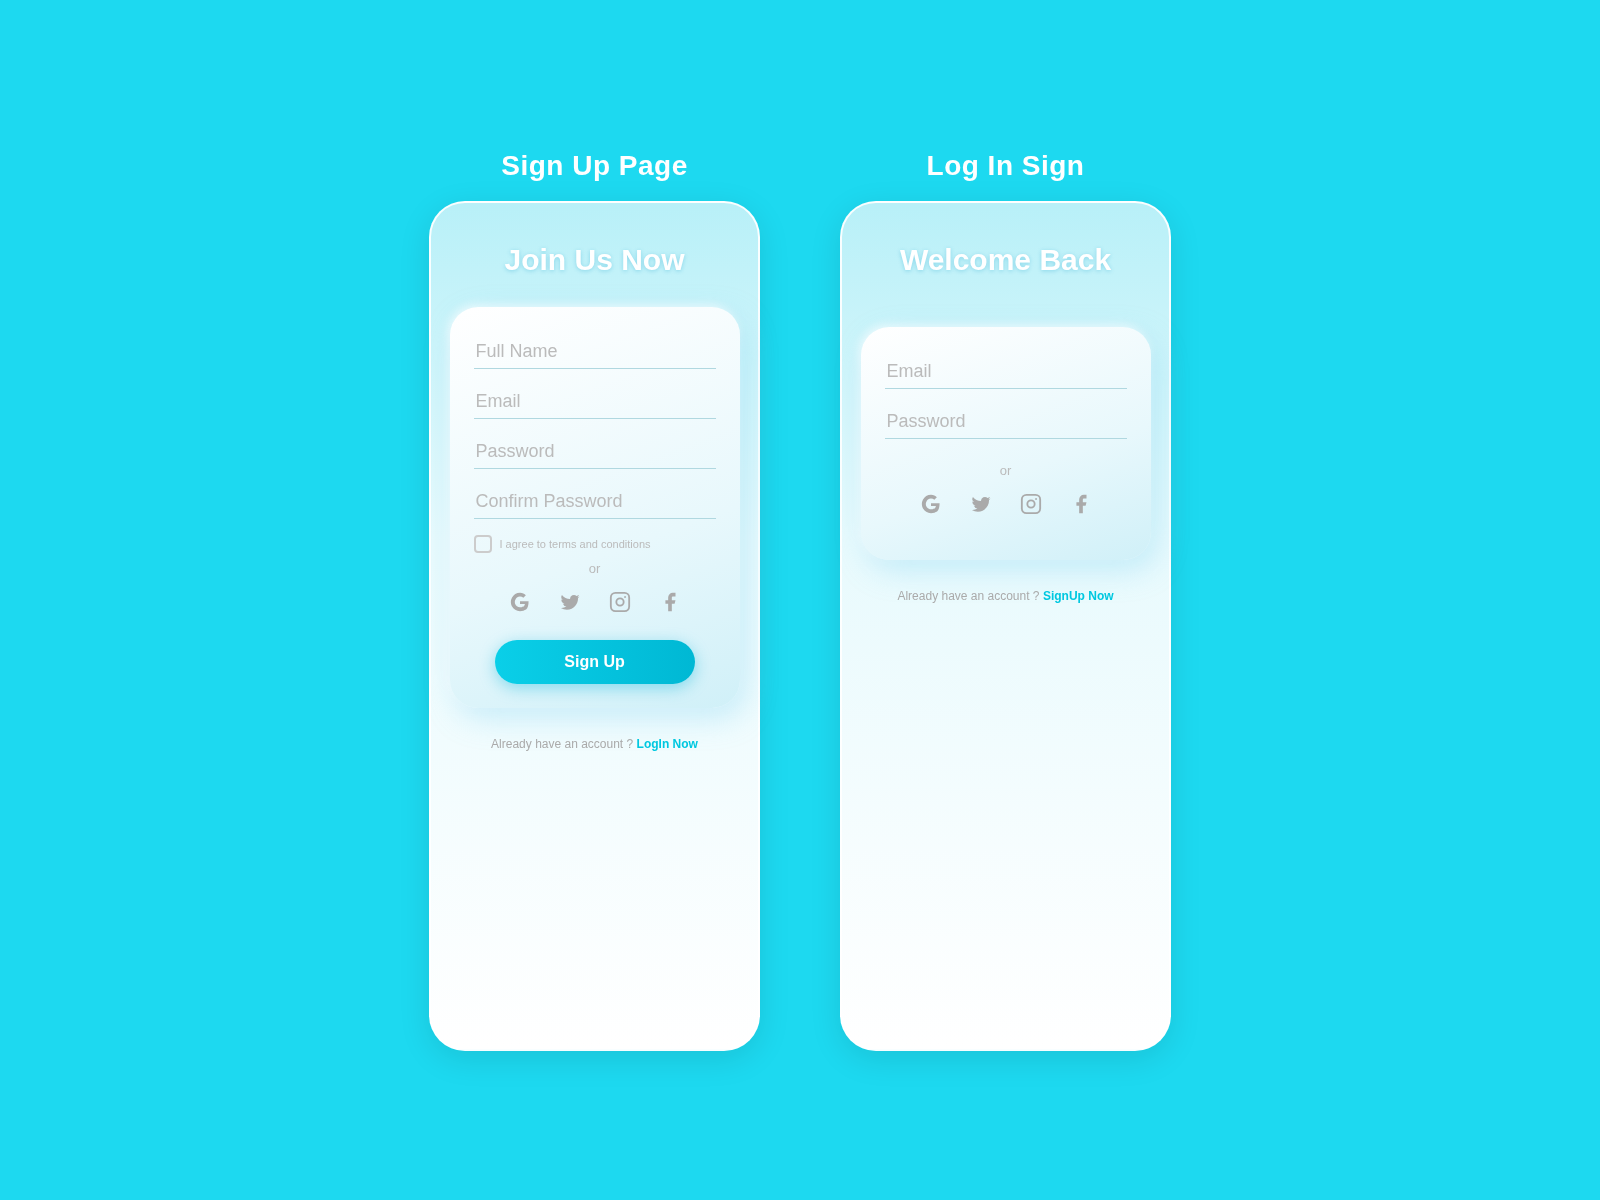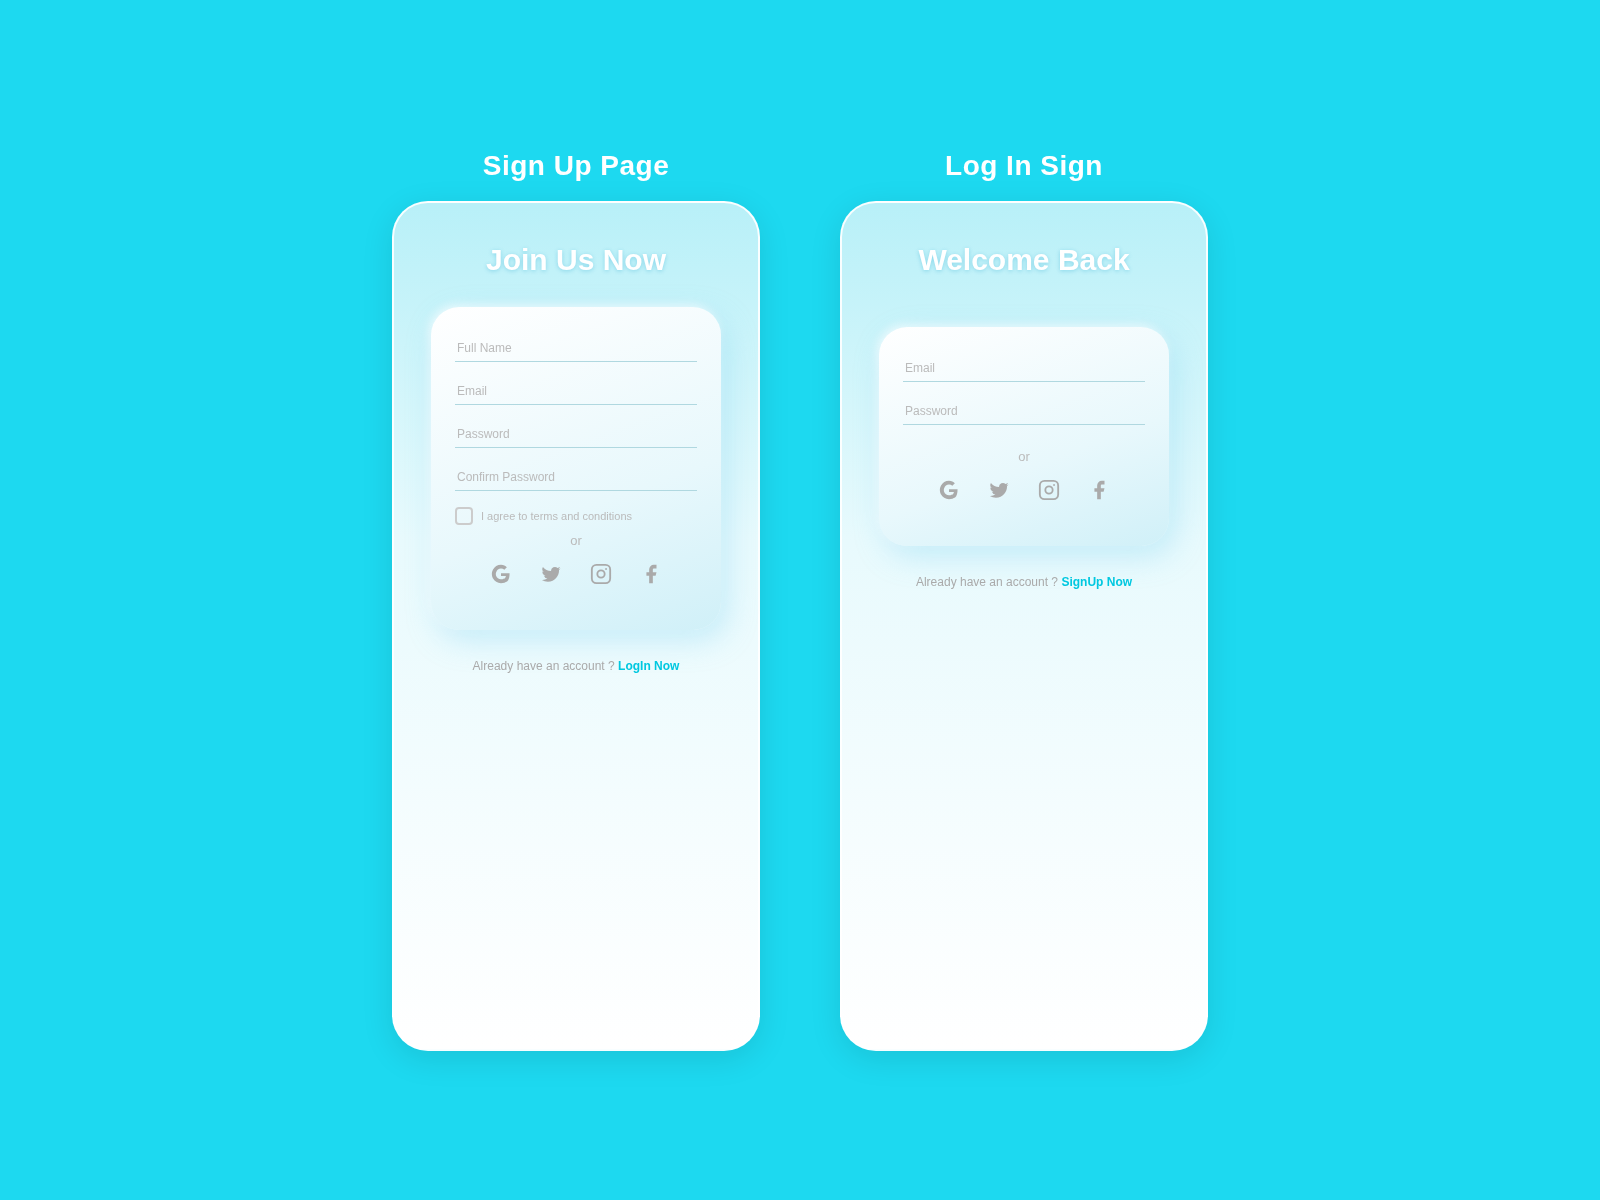--- a/index.html
+++ b/index.html
@@ -24,21 +24,21 @@
 
     .page-title {
       color: white;
       font-size: 28px;
       font-weight: 700;
       margin-bottom: 16px;
       letter-spacing: 0.5px;
     }
 
     .phone-card {
-      width: 368px;
+      width: 331px;
       min-height: 850px;
       background: linear-gradient(180deg, #b8f0f8 0%, #e8fafd 40%, #ffffff 100%);
       border-radius: 36px;
       border: 2.5px solid rgba(255,255,255,0.9);
       display: flex;
       flex-direction: column;
       align-items: center;
       padding: 40px 20px 30px 20px;
       box-shadow: 0 8px 32px rgba(0,0,0,0.1);
       position: relative;
@@ -65,21 +65,21 @@
       gap: 0;
     }
 
     .input-field {
       width: 100%;
       border: none;
       border-bottom: 1.5px solid #b0d8e0;
       background: transparent;
       outline: none;
       padding: 6px 2px 6px 2px;
-      font-size: 12px;
+      font-size: 18px;
       color: #aaa;
       margin-bottom: 16px;
     }
 
     .input-field::placeholder {
       color: #bbb;
     }
 
     .or-divider {
       font-size: 13px;
@@ -218,20 +218,21 @@
           </svg>
         </span>
 
         <span class="social-icon">
           <svg class="svg-icon-filled" viewBox="0 0 24 24" xmlns="http://www.w3.org/2000/svg">
             <path d="M18 2h-3a5 5 0 0 0-5 5v3H7v4h3v8h4v-8h3l1-4h-4V7a1 1 0 0 1 1-1h3z" fill="#aaa"></path>
           </svg>
         </span>
       </div>
 
+      <button class="action-btn">Sign Up</button>
     </div>
 
     <div class="already-text">
       <span>Already have an account ?</span>
       <a class="already-link">LogIn Now</a>
     </div>
   </div>
 </div>
 
 <div class="page-wrapper">

